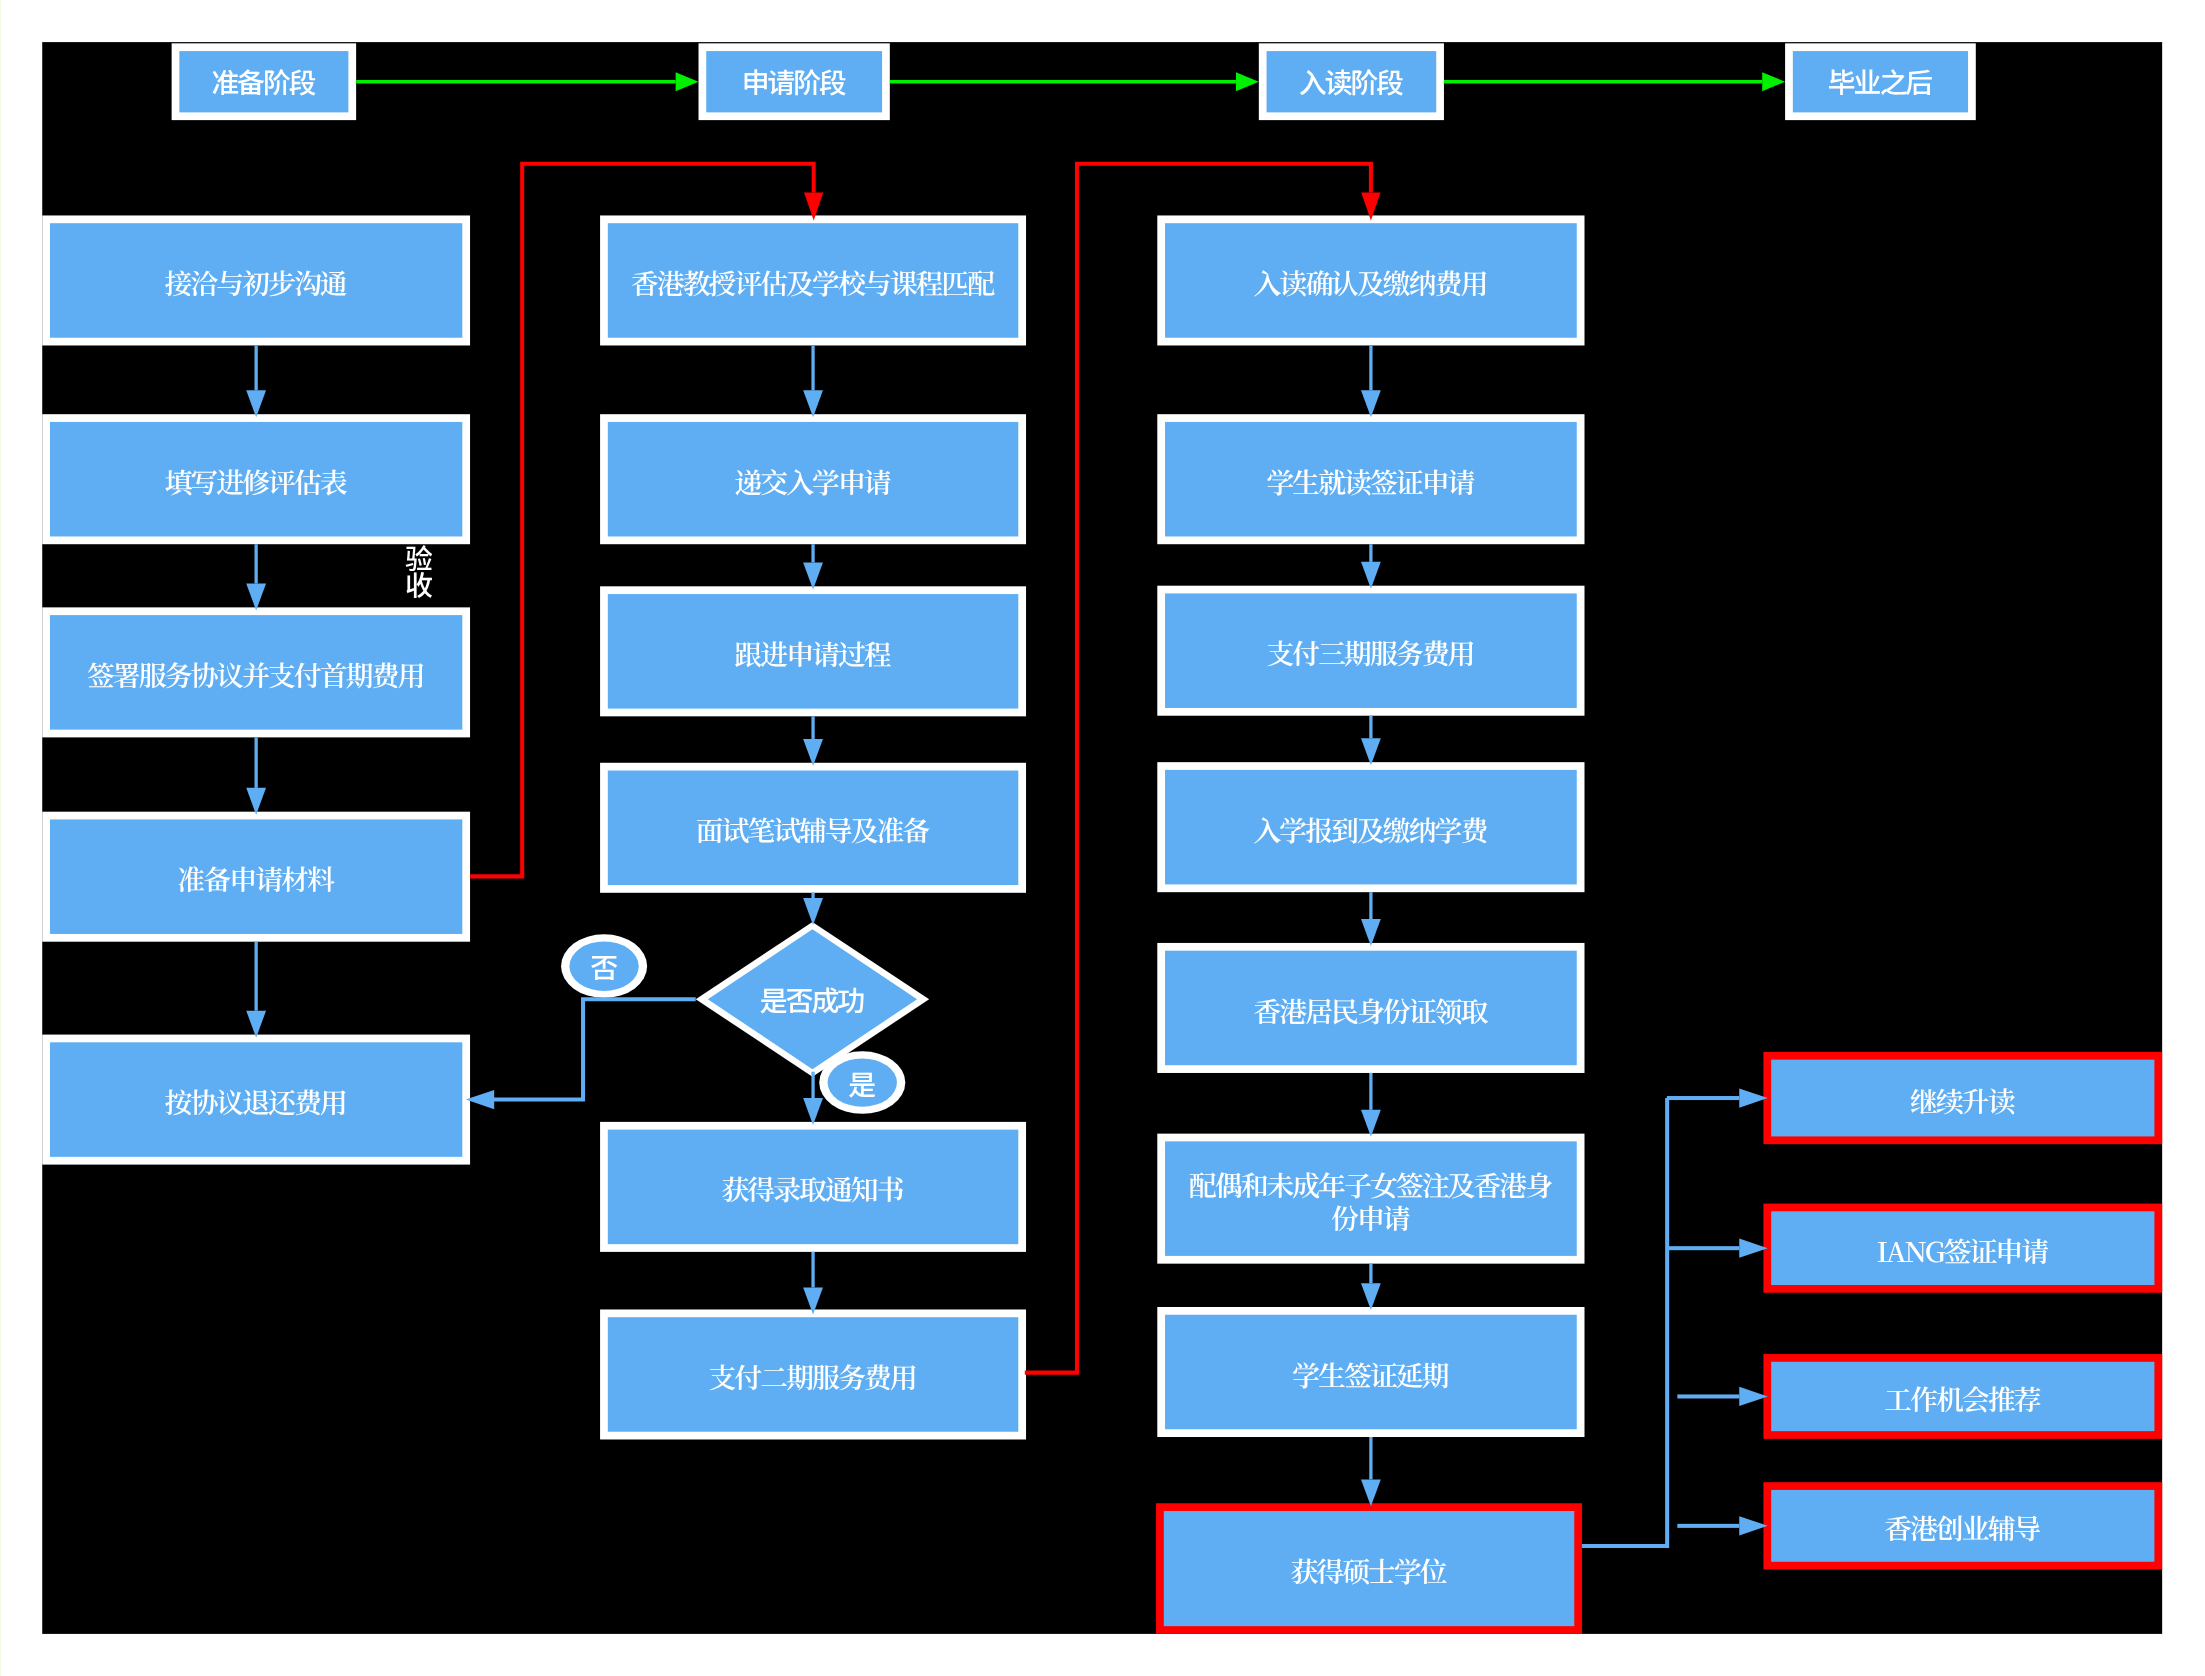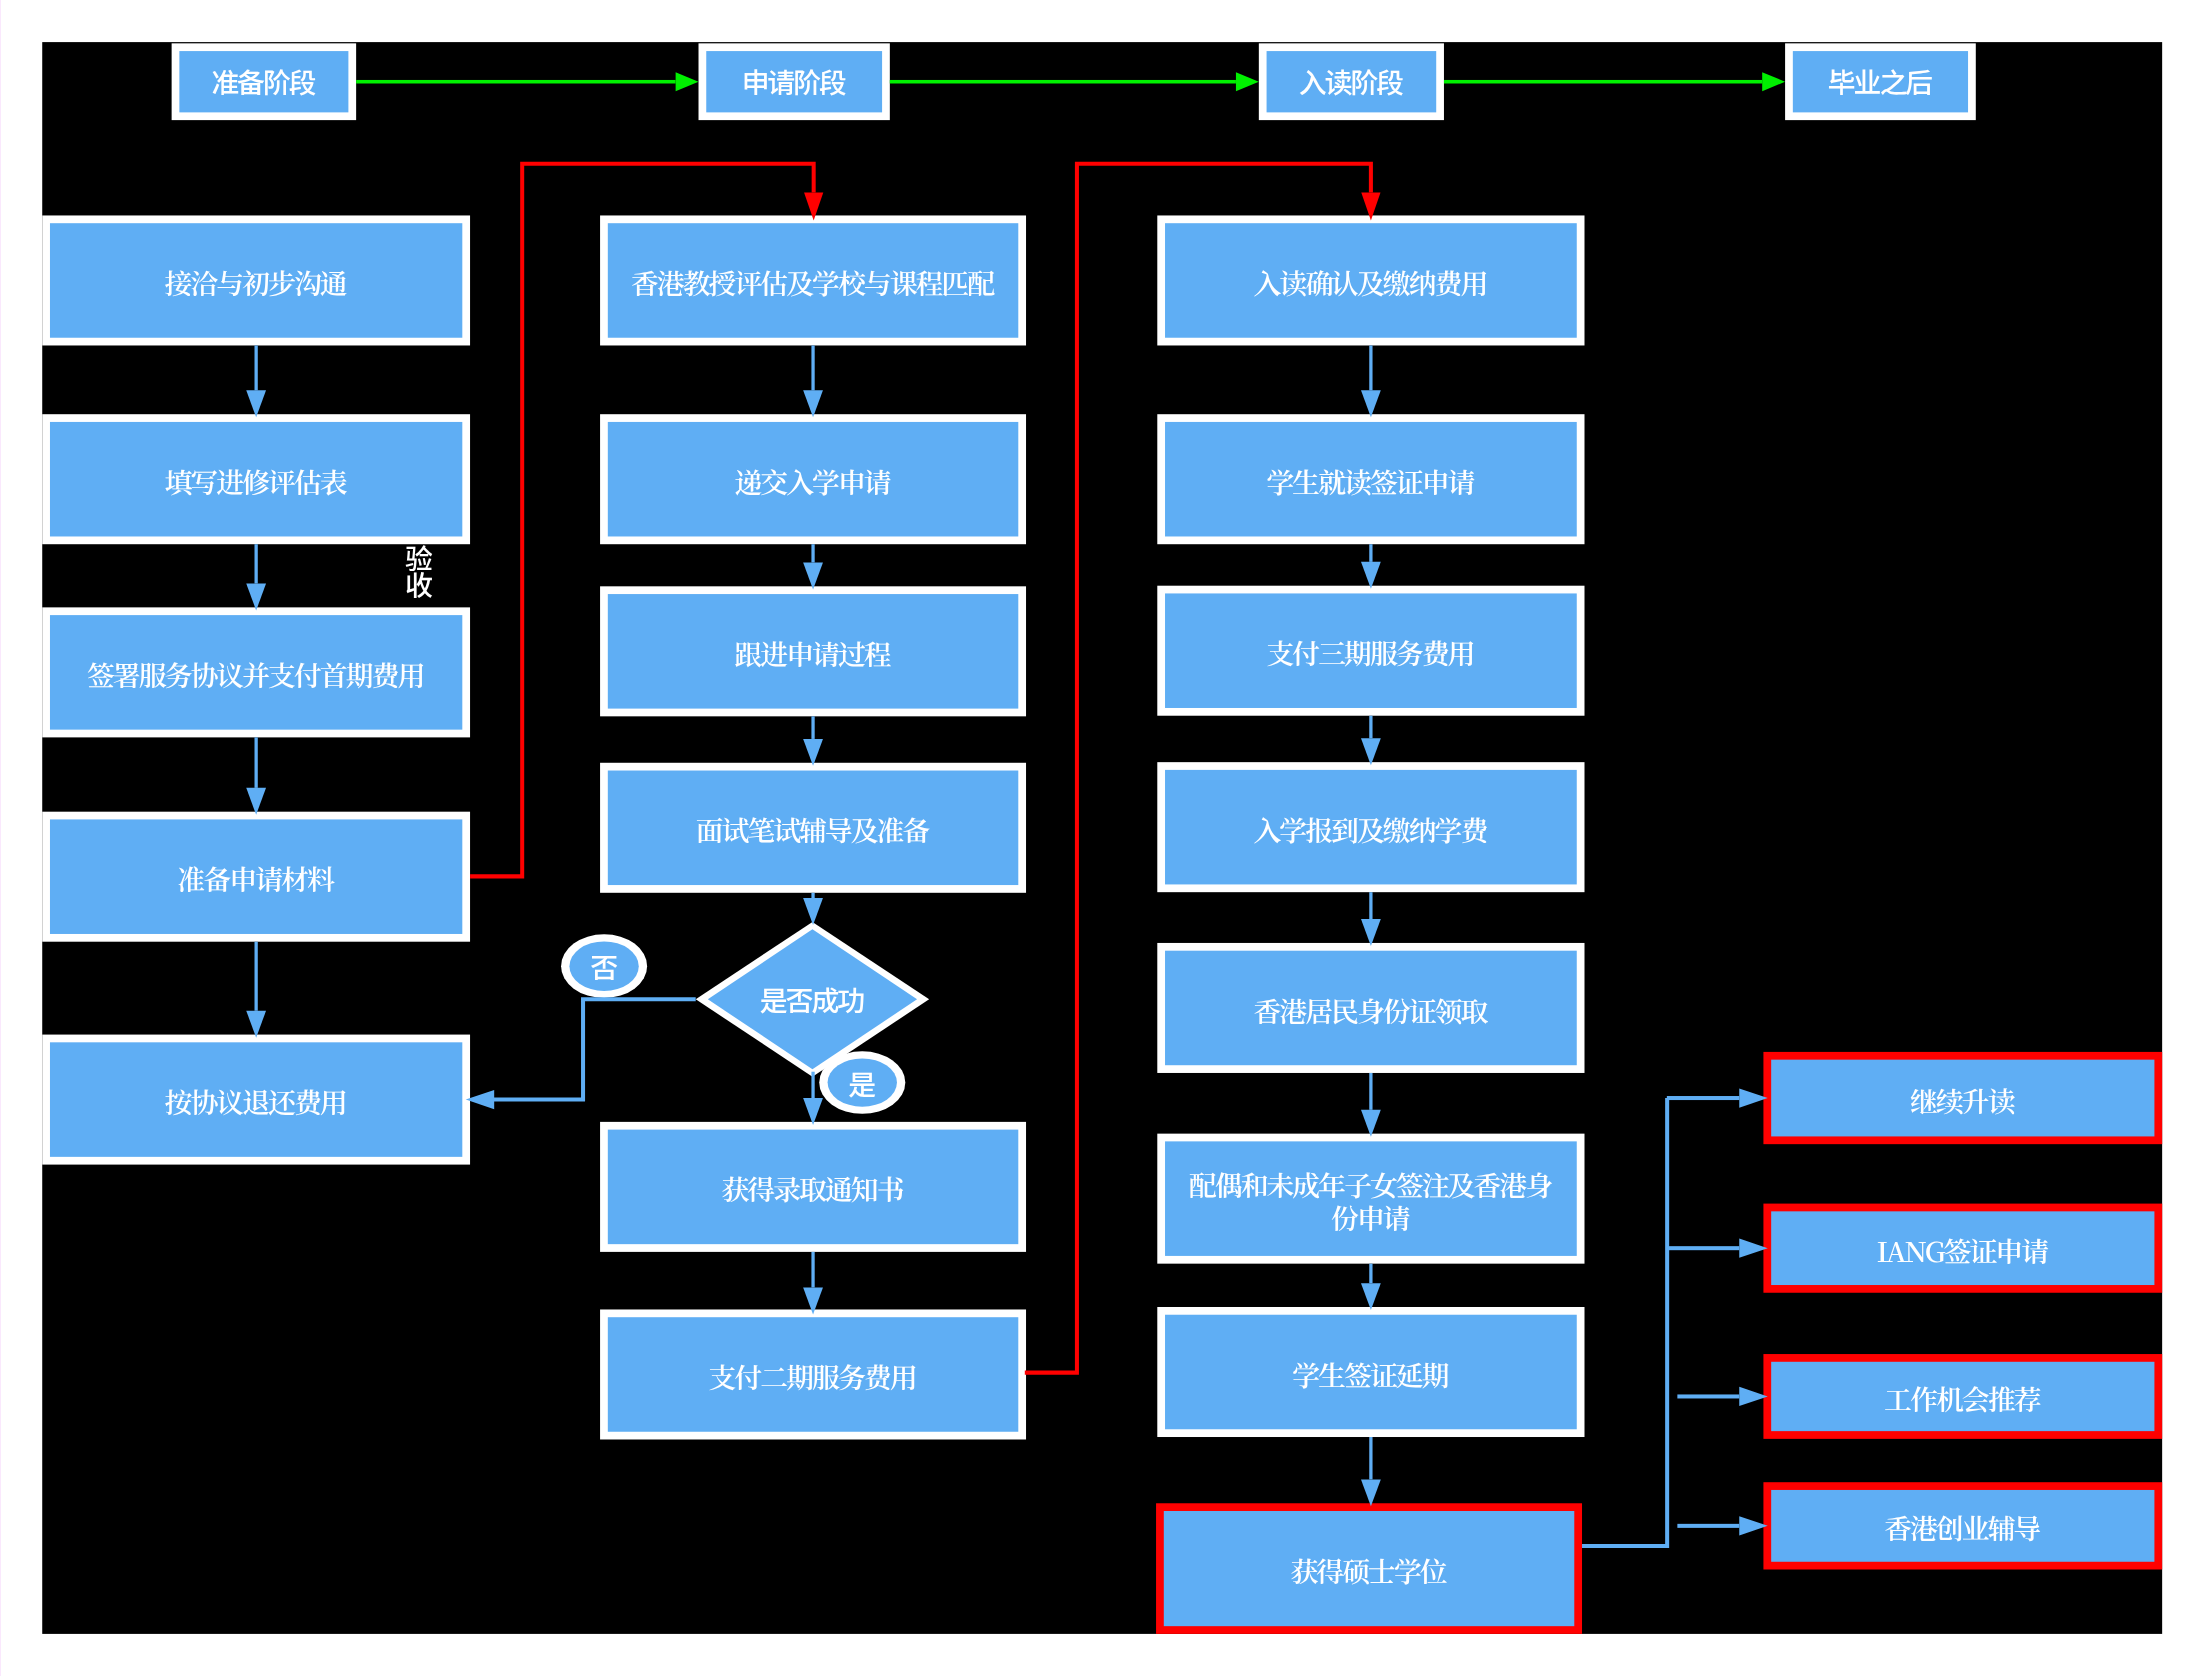--- a/index.html
+++ b/index.html
@@ -1,18 +1,18 @@
 <!DOCTYPE html>
 <html style="font-size:10px"><head>
 <meta charset="utf-8">
 <title>flowchart</title>
 <style>
   html,body{margin:0;padding:0;background:#ffffff;}
   body{width:2205px;height:1676px;overflow:hidden;font-family:"Liberation Sans",sans-serif;}
-  #stage{position:relative;width:2165px;height:1676px;background:#d946ef;}
+  #stage{position:relative;width:2165px;height:1676px;background:#84cc16;}
   svg#chart{display:block;position:absolute;left:0;top:0;shape-rendering:geometricPrecision;}
   text{-webkit-font-smoothing:antialiased;dominant-baseline:central;text-anchor:middle;fill:#ffffff;letter-spacing:-3.2px;font-size:45px;}
   .node-text{font-family:"Noto Serif SC","Liberation Serif",serif;font-weight:640;}
   .sans-text{font-family:"Noto Sans SC","Liberation Sans",sans-serif;font-weight:500;}
 </style>
 </head>
 <body>
 
 <div id="stage">
 <svg id="chart" width="2205" height="1676" viewBox="0 0 3561 2707" xmlns="http://www.w3.org/2000/svg">

